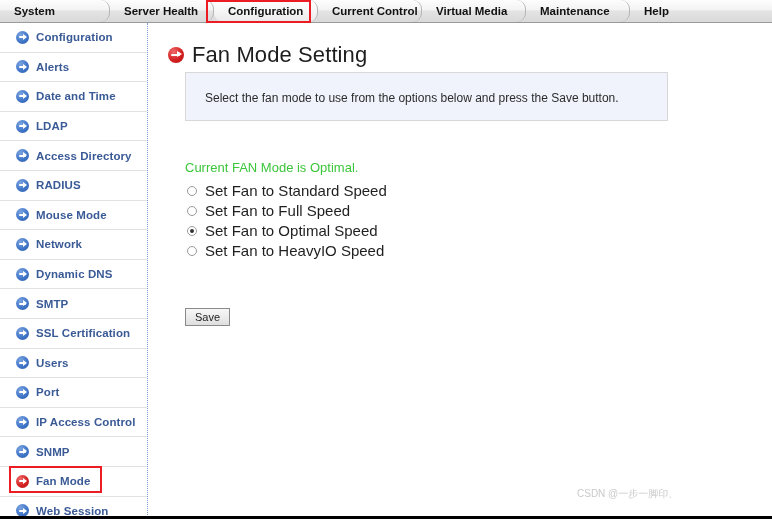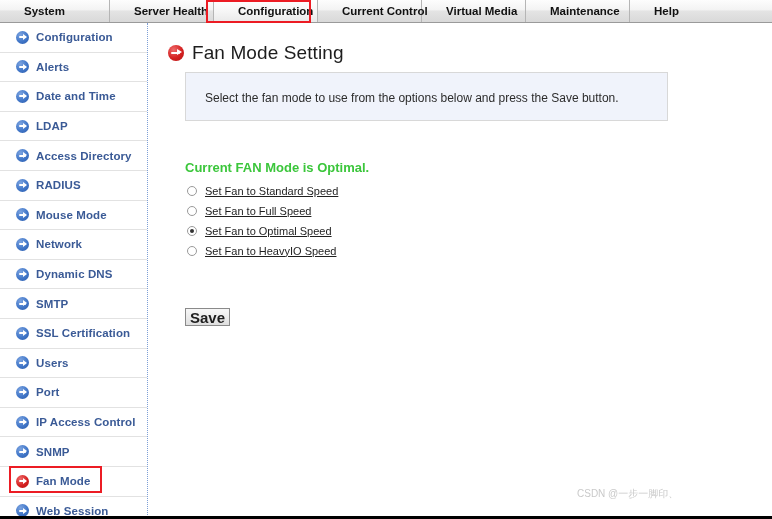--- a/index.html
+++ b/index.html
@@ -26,29 +26,30 @@
     display: flex;
     background: linear-gradient(to bottom, #fdfdfd 0%, #f3f3f3 45%, #e4e4e4 50%, #d9d9d9 100%);
     border-bottom: 1px solid #9a9a9a;
     box-sizing: border-box;
   }
   .topnav-item {
     flex: 0 0 auto;
     display: flex;
     align-items: center;
     justify-content: flex-start;
-    padding-left: 24px;
+    padding-left: 14px;
     box-sizing: border-box;
     font-size: 11.5px;
     font-weight: bold;
     color: #111;
     border-right: 1px solid #b5b5b5;
     position: relative;
     height: 22px;
     white-space: nowrap;
+    border-radius: 9px;
   }
   .topnav-item.last { border-right: none; }
   .topnav-item.active {
     background: linear-gradient(to bottom, #ffffff 0%, #f6f6f6 50%, #e9e9e9 100%);
   }
   .topnav-highlight {
     position: absolute;
     left: 206px; top: 0px;
     width: 105px; height: 23px;
     border: 2px solid #ec1c24;
@@ -147,21 +148,21 @@
   .page-title .ico-arrow::before {
     left: 3px; top: 7px; width: 9px; height: 2.4px;
   }
   .page-title .ico-arrow::after {
     left: 8.5px; top: 4.2px;
     border-top-width: 3.9px;
     border-bottom-width: 3.9px;
     border-left-width: 5px;
   }
   .page-title-text {
-    font-size: 19px;
+    font-size: 22px;
     color: #1d1d1d;
     font-weight: normal;
     letter-spacing: 0.1px;
   }
 
   .info-box {
     position: absolute;
     left: 36px; top: 49px;
     width: 483px;
     height: 49px;
@@ -174,21 +175,21 @@
     left: 19px; top: 18px;
     font-size: 12px;
     color: #2c2c2c;
   }
 
   .status-text {
     position: absolute;
     left: 36px; top: 137px;
     font-size: 13px;
     color: #3bc63b;
-    font-weight: bold;
+    font-weight: normal;
   }
 
   .radio-group {
     position: absolute;
     left: 38px; top: 159px;
   }
   .radio-row {
     display: flex;
     align-items: center;
     height: 17px;
@@ -206,38 +207,37 @@
   }
   .radio-row.checked .radio-mark::after {
     content: "";
     position: absolute;
     left: 2px; top: 2px;
     width: 4px; height: 4px;
     border-radius: 50%;
     background: #333333;
   }
   .radio-label {
-    font-size: 11px;
+    font-size: 15px;
     color: #1f1f1f;
     white-space: nowrap;
-    text-decoration: underline;
   }
 
   .save-button {
     position: absolute;
     left: 36px; top: 285px;
     width: 45px; height: 18px;
     background: linear-gradient(to bottom, #f7f7f7 0%, #ececec 50%, #dedede 100%);
     border: 1px solid #8a8a8a;
     box-sizing: border-box;
     display: flex;
     align-items: center;
     justify-content: center;
-    font-size: 15px;
-    font-weight: bold;
+    font-size: 11px;
+    font-weight: normal;
     color: #1d1d1d;
     cursor: pointer;
   }
 
   .watermark {
     position: absolute;
     left: 577px; top: 487px;
     font-size: 10px;
     color: #c9c9c9;
     white-space: nowrap;

